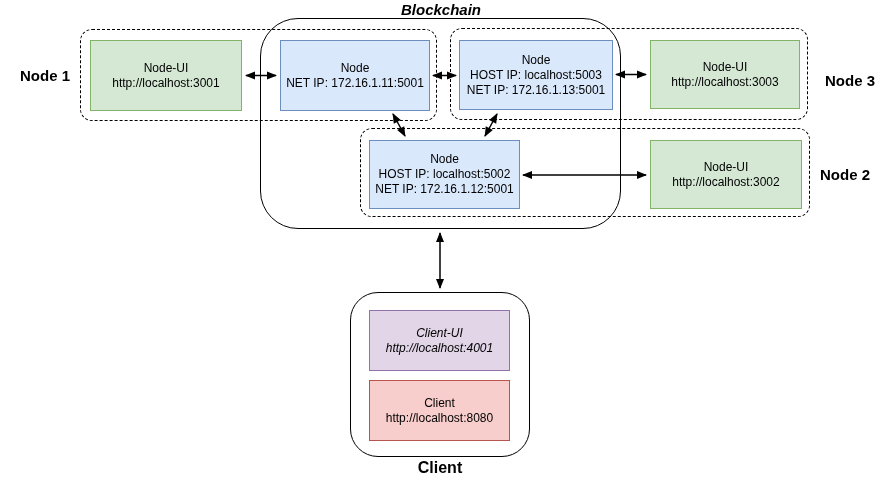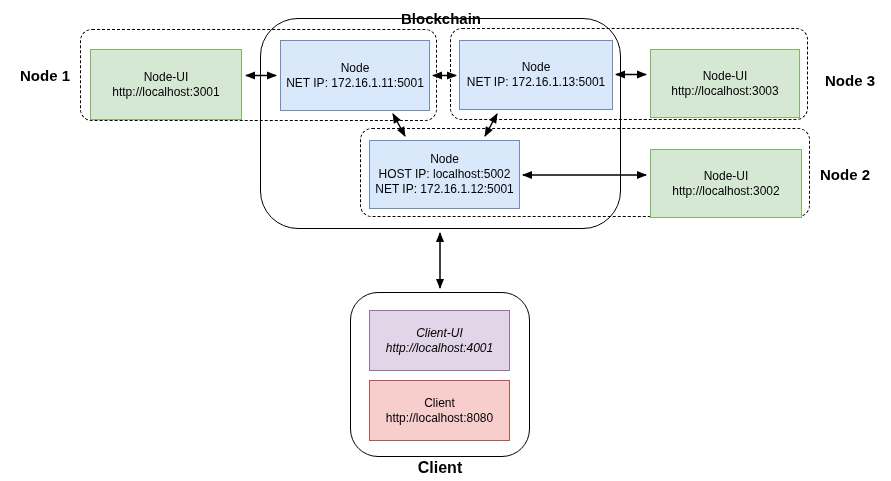--- a/index.html
+++ b/index.html
@@ -10,36 +10,36 @@
 
   
   .solid-container{border:1.5px solid #000;border-radius:38px;background:transparent;}
   .client-container{border:1.5px solid #000;border-radius:28px;background:transparent;}
   .dashed-boundary{border:1.5px dashed #000;border-radius:12px;background:transparent;}
 
   
   .box{display:flex;flex-direction:column;align-items:center;justify-content:center;
        text-align:center;font-size:12px;line-height:15px;border:1px solid #000;}
   .box div{white-space:nowrap;}
-  .box-green {background:#d5e8d4;border-color:#82b366;margin-top:9px;}
+  .box-green {background:#d5e8d4;border-color:#82b366;}
   .box-blue  {background:#dae8fc;border-color:#6c8ebf;}
   .box-purple{background:#e1d5e7;border-color:#9673a6;}
   .box-red   {background:#f8cecc;border-color:#b85450;}
 
   
   .big-label{font-weight:bold;font-size:15px;text-align:center;}
 
   .arrows{position:absolute;left:0;top:0;pointer-events:none;}
 </style>
 </head>
 <body>
 
 <div class="canvas">
 
-  <div class="abs big-label" style="left:341px;top:10px;width:200px;">Blockchain</div>
+  <div class="abs big-label" style="left:341px;top:1px;width:200px;font-style:italic;">Blockchain</div>
   <div class="abs solid-container" style="left:260px;top:18px;width:361px;height:211px;"></div>
 
   <div class="abs dashed-boundary" style="left:80px;top:29px;width:357px;height:92px;"></div>
   <div class="abs dashed-boundary" style="left:450px;top:28px;width:358px;height:92px;"></div>
   <div class="abs dashed-boundary" style="left:360px;top:128px;width:450px;height:89px;"></div>
 
   <div class="abs big-label" style="left:10px;top:67px;width:70px;">Node 1</div>
   <div class="abs big-label" style="left:812px;top:72px;width:76px;">Node 3</div>
   <div class="abs big-label" style="left:812px;top:166px;width:66px;">Node 2</div>
 
@@ -47,20 +47,21 @@
     <div>Node-UI</div>
     <div>http://localhost:3001</div>
   </div>
   <div class="abs box box-blue" style="left:280px;top:40px;width:150px;height:71px;">
     <div>Node</div>
     <div>NET IP: 172.16.1.11:5001</div>
   </div>
 
   <div class="abs box box-blue" style="left:459px;top:40px;width:154px;height:70px;">
     <div>Node</div>
+    <div>HOST IP: localhost:5003</div>
     <div>NET IP: 172.16.1.13:5001</div>
   </div>
   <div class="abs box box-green" style="left:650px;top:40px;width:150px;height:69px;">
     <div>Node-UI</div>
     <div>http://localhost:3003</div>
   </div>
 
   <div class="abs box box-blue" style="left:369px;top:140px;width:151px;height:69px;">
     <div>Node</div>
     <div>HOST IP: localhost:5002</div>

